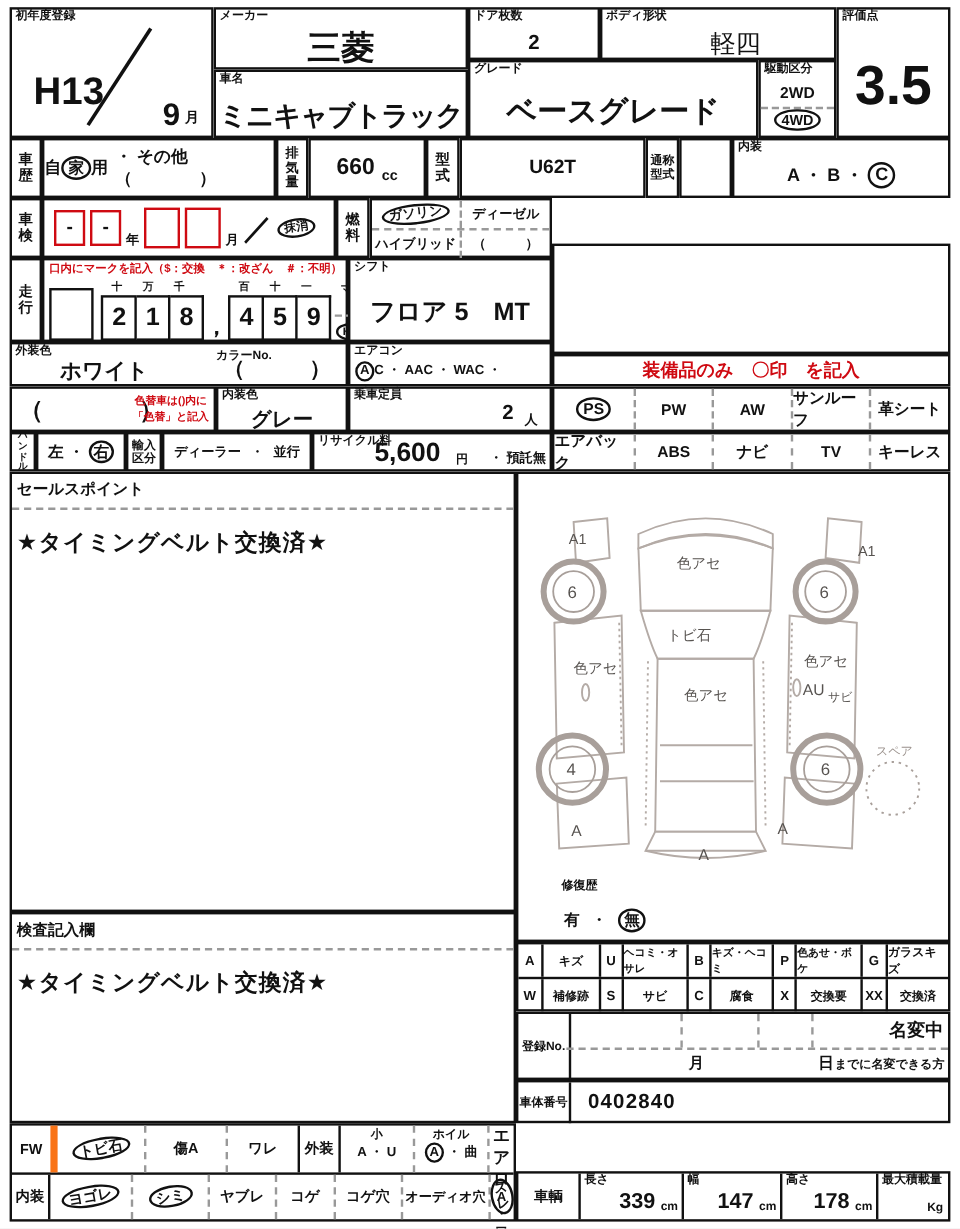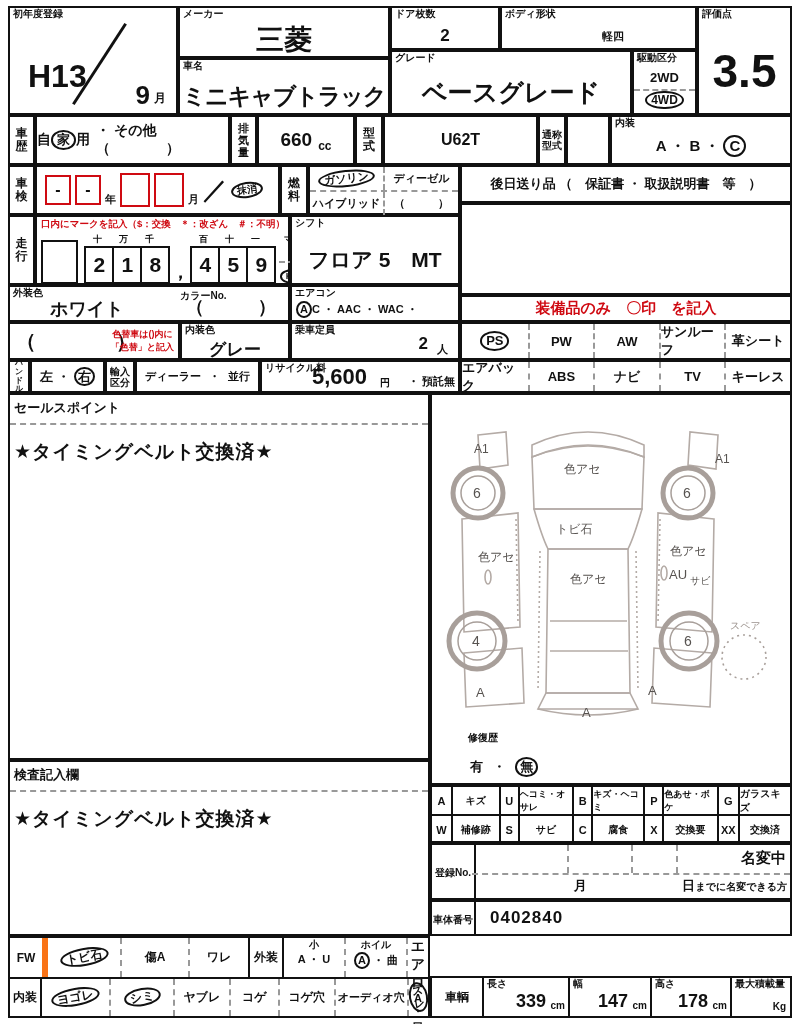--- a/index.html
+++ b/index.html
@@ -46,21 +46,21 @@
     <div class="flexc" style="height:100%;padding-top:8px;font-size:28px;font-weight:bold;">三菱</div>
   </div>
 
   <div class="cell" style="left:390px;top:6px;width:110px;height:44px;">
     <span class="lbl">ドア枚数</span>
     <div class="flexc" style="height:100%;padding-top:8px;font-size:17px;font-weight:bold;">2</div>
   </div>
 
   <div class="cell" style="left:500px;top:6px;width:197px;height:44px;">
     <span class="lbl">ボディ形状</span>
-    <div class="flexc" style="height:100%;padding-top:8px;font-size:11px;font-weight:bold;padding-left:29px;">軽四</div>
+    <div class="flexc" style="height:100%;padding-top:8px;font-size:21px;font-weight:normal;padding-left:29px;">軽四</div>
   </div>
 
   <div class="cell" style="left:390px;top:50px;width:242px;height:65px;">
     <span class="lbl">グレード</span>
     <div class="flexc" style="height:100%;padding-top:10px;font-size:25px;font-weight:bold;">ベースグレード</div>
   </div>
 
   <div class="cell" style="left:632px;top:50px;width:65px;height:65px;">
     <span class="lbl">駆動区分</span>
     <div class="flexc hdrline" style="position:absolute;top:13px;left:0;width:100%;height:24px;font-size:13px;font-weight:bold;">2WD</div>
@@ -122,21 +122,20 @@
           <span class="circ" style="transform:rotate(-6deg);">ガソリン</span>
         </div>
       <div class="flexc" style="width:50%;border-left:2px dashed #999;">ディーゼル</div>
     </div>
     <div style="display:flex;height:23px;">
       <div class="flexc" style="width:50%;">ハイブリッド</div>
       <div class="flexc" style="width:50%;border-left:2px dashed #999;">（　　　）</div>
     </div>
   </div>
 
-  <div class="cell flexc" style="left:460px;top:165px;width:332px;height:38px;font-size:13px;font-weight:bold;">後日送り品 （　保証書 ・ 取扱説明書　等　）</div>
   <div class="cell" style="left:460px;top:203px;width:332px;height:92px;"></div>
   <div class="cell flexc red" style="left:460px;top:295px;width:332px;height:27px;font-size:15px;font-weight:bold;">装備品のみ　〇印　を記入</div>
 
   <div class="cell vcell" style="left:8px;top:215px;width:27px;height:70px;">走行</div>
   <div class="cell" style="left:35px;top:215px;width:255px;height:70px;">
     <div class="red" style="position:absolute;top:1px;left:4px;width:100%;font-size:9.5px;font-weight:bold;">口内にマークを記入（$：交換　＊：改ざん　＃：不明）</div>
     <div style="position:absolute;left:4px;top:16px;display:flex;align-items:flex-end;">
       <span style="display:inline-block;width:34px;height:40px;border:2.5px solid #111;margin-right:6px;"></span>
       <div>
         <div style="display:flex;font-size:9px;font-weight:bold;">

